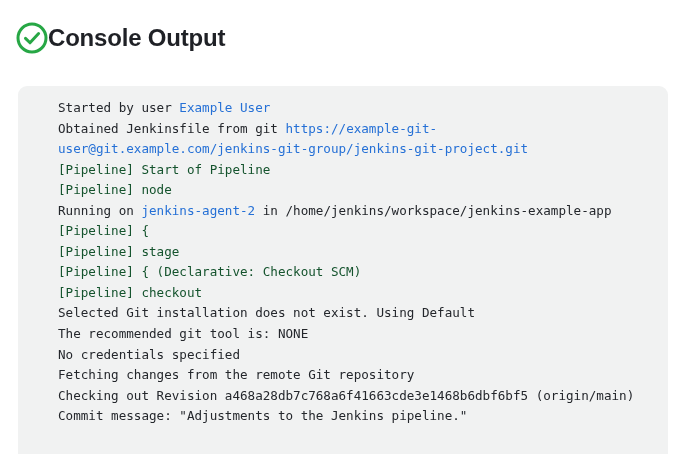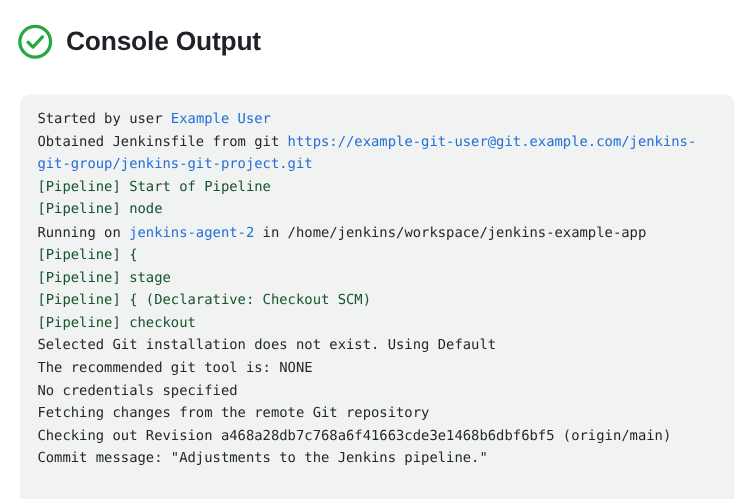--- a/index.html
+++ b/index.html
@@ -17,21 +17,20 @@
     position: relative;
     width: 686px;
     height: 454px;
     background: #ffffff;
   }
 
   
   .header {
     display: flex;
     align-items: center;
-    gap: 12px;
     padding: 14px 0 0 16px;
     height: 62px;
   }
   .status-icon {
     width: 32px;
     height: 32px;
     flex: 0 0 32px;
     display: block;
   }
   .page-title {
@@ -64,20 +63,21 @@
     white-space: pre-wrap;
     word-break: break-all;
     margin: 0;
     padding: 0;
   }
 
   .log-line {
     display: block;
     white-space: pre-wrap;
     word-break: break-word;
+    margin-left: 24px;
   }
   .log-line.muted { color: #14532d; }
   .tok-link  { color: #2570d6; }
 </style>
 </head>
 <body>
 
 <div class="page">
 
   <div class="header">

